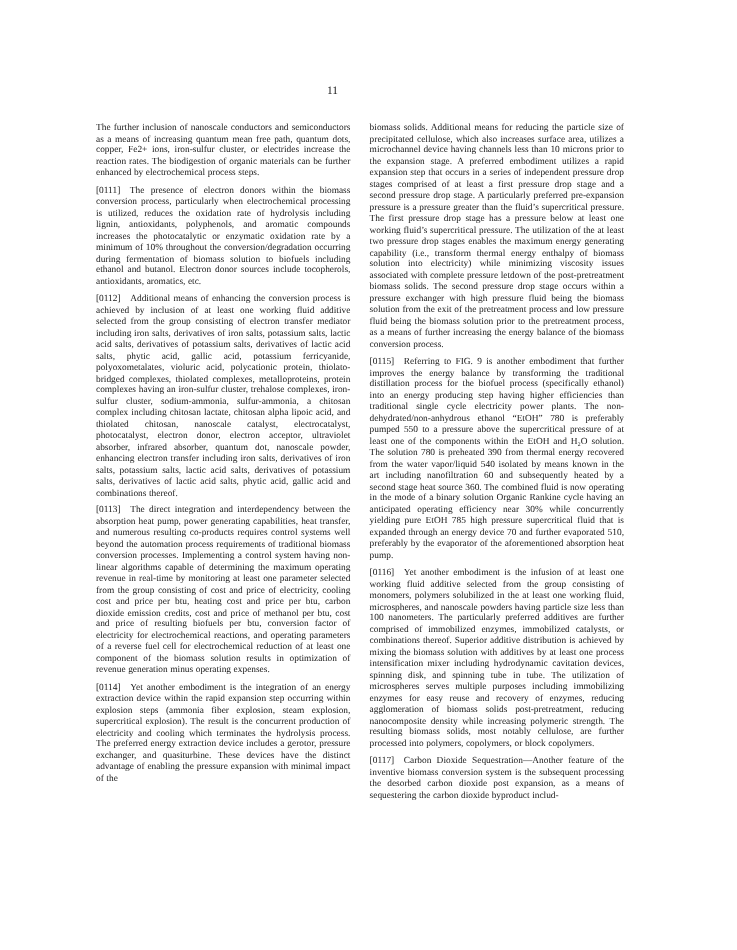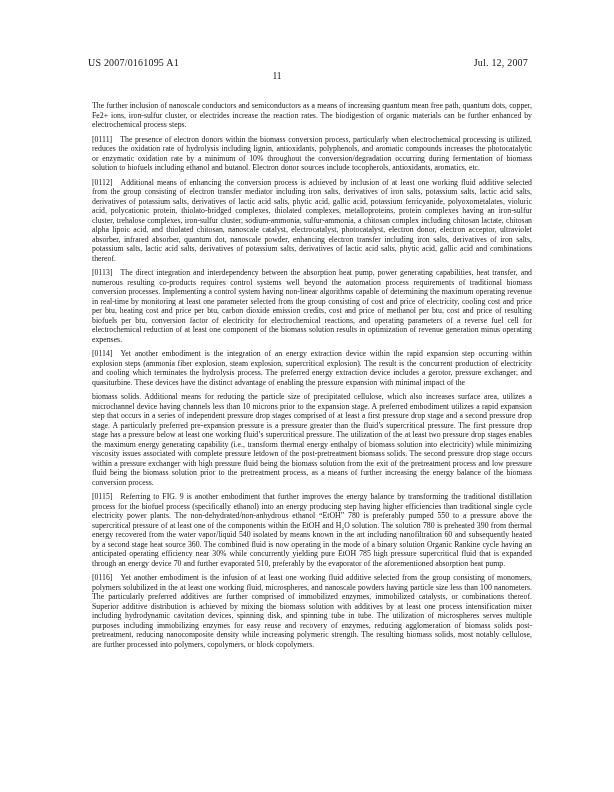--- a/index.html
+++ b/index.html
@@ -15,43 +15,39 @@
   .page-header {
     position:absolute; top:57px; left:88px; width:440px;
     display:flex; justify-content:space-between;
     font-size:10px; letter-spacing:0.2px;
   }
   .page-number {
     position:absolute; top:71px; left:0; width:554px;
     text-align:center; font-size:9.5px;
   }
   .columns {
-    position:absolute; top:101px; left:92px; width:440px;
-    display:flex; gap:0;flex-direction:column;
+    position:absolute; top:101px; left:80px; width:440px;
+    display:flex; gap:16px;
   }
   .column { flex:1 1 0; min-width:0; }
   .para {
     font-size:7.8px;
     line-height:9.5px;
     text-align:justify;
     margin-bottom:5px;
     word-spacing:0.2px;
   }
   .ptag { font-weight:700; margin-right:8px; }
   .para b { font-weight:400; }
 </style>
 </head>
 <body>
 
 <div class="page">
 
-  <header class="page-header">
-    <span>US 2007/0161095 A1</span>
-    <span>Jul. 12, 2007</span>
-  </header>
 
   <div class="page-number">11</div>
 
   <main class="columns">
     <div class="column">
   <p class="para"><span class="ptext">The further inclusion of nanoscale conductors and semiconductors as a means of increasing quantum mean free path, quantum dots, copper, Fe2+ ions, iron-sulfur cluster, or electrides increase the reaction rates. The biodigestion of organic materials can be further enhanced by electrochemical process steps.</span></p>
 
   <p class="para"><b class="ptag">[0111]</b><span class="ptext">The presence of electron donors within the biomass conversion process, particularly when electrochemical processing is utilized, reduces the oxidation rate of hydrolysis including lignin, antioxidants, polyphenols, and aromatic compounds increases the photocatalytic or enzymatic oxidation rate by a minimum of 10% throughout the conversion/degradation occurring during fermentation of biomass solution to biofuels including ethanol and butanol. Electron donor sources include tocopherols, antioxidants, aromatics, etc.</span></p>
 
   <p class="para"><b class="ptag">[0112]</b><span class="ptext">Additional means of enhancing the conversion process is achieved by inclusion of at least one working fluid additive selected from the group consisting of electron transfer mediator including iron salts, derivatives of iron salts, potassium salts, lactic acid salts, derivatives of potassium salts, derivatives of lactic acid salts, phytic acid, gallic acid, potassium ferricyanide, polyoxometalates, violuric acid, polycationic protein, thiolato-bridged complexes, thiolated complexes, metalloproteins, protein complexes having an iron-sulfur cluster, trehalose complexes, iron-sulfur cluster, sodium-ammonia, sulfur-ammonia, a chitosan complex including chitosan lactate, chitosan alpha lipoic acid, and thiolated chitosan, nanoscale catalyst, electrocatalyst, photocatalyst, electron donor, electron acceptor, ultraviolet absorber, infrared absorber, quantum dot, nanoscale powder, enhancing electron transfer including iron salts, derivatives of iron salts, potassium salts, lactic acid salts, derivatives of potassium salts, derivatives of lactic acid salts, phytic acid, gallic acid and combinations thereof.</span></p>
@@ -60,16 +56,17 @@
 
   <p class="para"><b class="ptag">[0114]</b><span class="ptext">Yet another embodiment is the integration of an energy extraction device within the rapid expansion step occurring within explosion steps (ammonia fiber explosion, steam explosion, supercritical explosion). The result is the concurrent production of electricity and cooling which terminates the hydrolysis process. The preferred energy extraction device includes a gerotor, pressure exchanger, and quasiturbine. These devices have the distinct advantage of enabling the pressure expansion with minimal impact of the</span></p>
 </div>
     <div class="column">
   <p class="para"><span class="ptext">biomass solids. Additional means for reducing the particle size of precipitated cellulose, which also increases surface area, utilizes a microchannel device having channels less than 10 microns prior to the expansion stage. A preferred embodiment utilizes a rapid expansion step that occurs in a series of independent pressure drop stages comprised of at least a first pressure drop stage and a second pressure drop stage. A particularly preferred pre-expansion pressure is a pressure greater than the fluid’s supercritical pressure. The first pressure drop stage has a pressure below at least one working fluid’s supercritical pressure. The utilization of the at least two pressure drop stages enables the maximum energy generating capability (i.e., transform thermal energy enthalpy of biomass solution into electricity) while minimizing viscosity issues associated with complete pressure letdown of the post-pretreatment biomass solids. The second pressure drop stage occurs within a pressure exchanger with high pressure fluid being the biomass solution from the exit of the pretreatment process and low pressure fluid being the biomass solution prior to the pretreatment process, as a means of further increasing the energy balance of the biomass conversion process.</span></p>
 
   <p class="para"><b class="ptag">[0115]</b><span class="ptext">Referring to <b>FIG. 9</b> is another embodiment that further improves the energy balance by transforming the traditional distillation process for the biofuel process (specifically ethanol) into an energy producing step having higher efficiencies than traditional single cycle electricity power plants. The non-dehydrated/non-anhydrous ethanol “EtOH” <b>780</b> is preferably pumped <b>550</b> to a pressure above the supercritical pressure of at least one of the components within the EtOH and H₂O solution. The solution <b>780</b> is preheated <b>390</b> from thermal energy recovered from the water vapor/liquid <b>540</b> isolated by means known in the art including nanofiltration <b>60</b> and subsequently heated by a second stage heat source <b>360</b>. The combined fluid is now operating in the mode of a binary solution Organic Rankine cycle having an anticipated operating efficiency near 30% while concurrently yielding pure EtOH <b>785</b> high pressure supercritical fluid that is expanded through an energy device <b>70</b> and further evaporated <b>510</b>, preferably by the evaporator of the aforementioned absorption heat pump.</span></p>
 
   <p class="para"><b class="ptag">[0116]</b><span class="ptext">Yet another embodiment is the infusion of at least one working fluid additive selected from the group consisting of monomers, polymers solubilized in the at least one working fluid, microspheres, and nanoscale powders having particle size less than 100 nanometers. The particularly preferred additives are further comprised of immobilized enzymes, immobilized catalysts, or combinations thereof. Superior additive distribution is achieved by mixing the biomass solution with additives by at least one process intensification mixer including hydrodynamic cavitation devices, spinning disk, and spinning tube in tube. The utilization of microspheres serves multiple purposes including immobilizing enzymes for easy reuse and recovery of enzymes, reducing agglomeration of biomass solids post-pretreatment, reducing nanocomposite density while increasing polymeric strength. The resulting biomass solids, most notably cellulose, are further processed into polymers, copolymers, or block copolymers.</span></p>
 
+  <p class="para"><b class="ptag">[0117]</b><span class="ptext">Carbon Dioxide Sequestration—Another feature of the inventive biomass conversion system is the subsequent processing the desorbed carbon dioxide post expansion, as a means of sequestering the carbon dioxide byproduct includ-</span></p>
 </div>
   </main>
 
 </div>
 
 </body></html>

